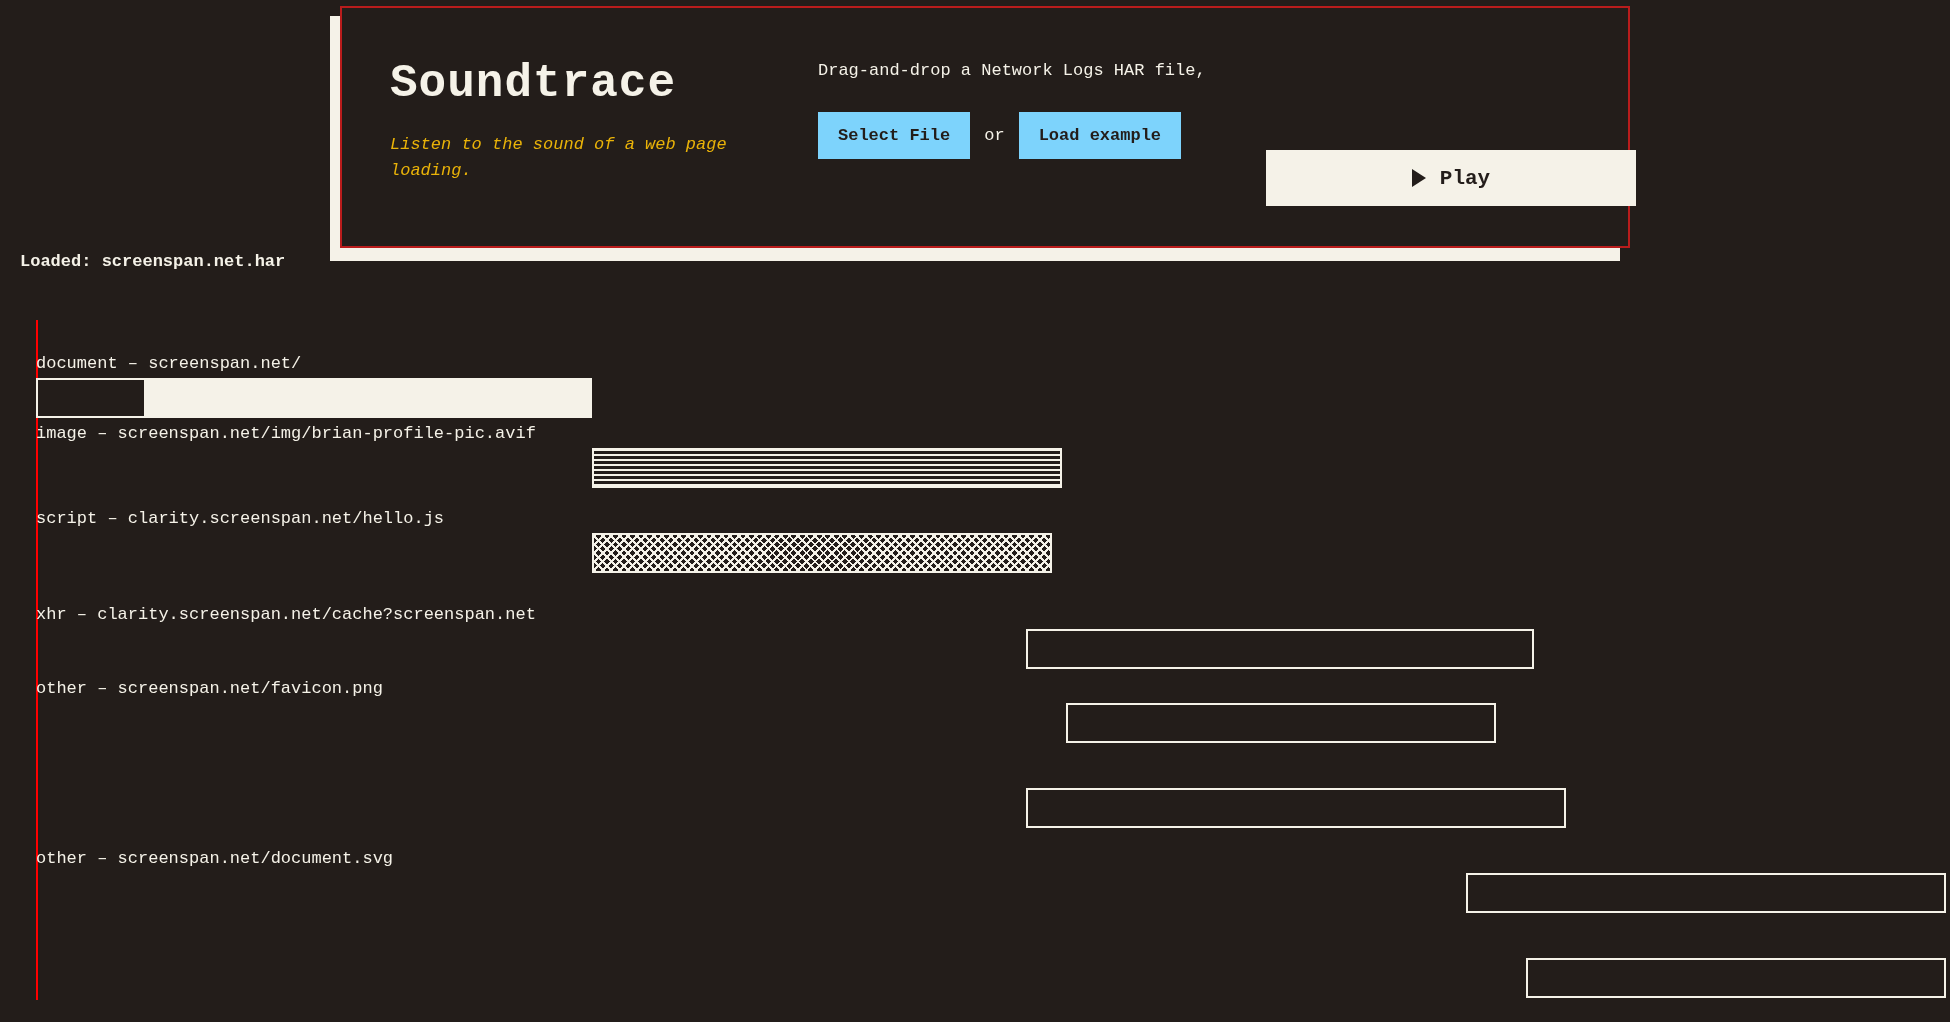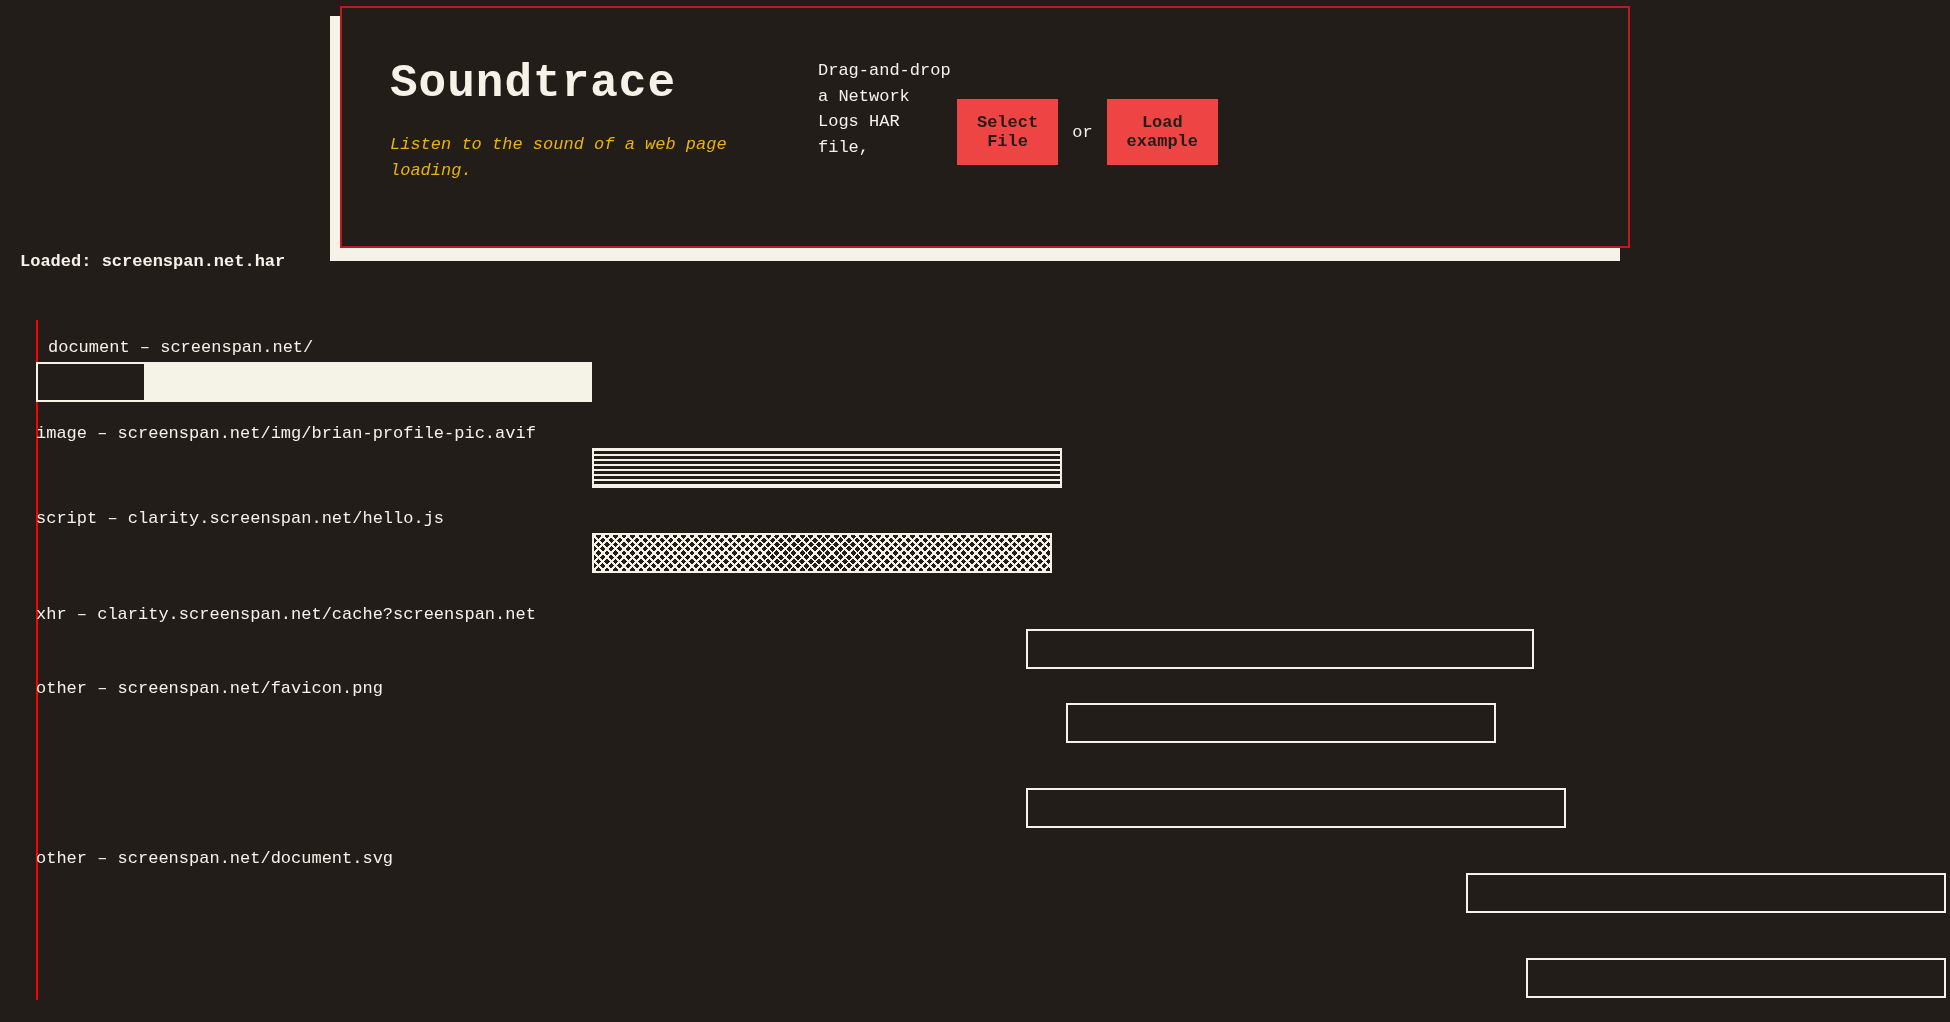--- a/index.html
+++ b/index.html
@@ -56,35 +56,35 @@
   }
   .tagline {
     font-size: 17px;
     line-height: 1.5;
     color: #eab308;
     font-style: italic;
   }
   .header-mid {
     flex: 0 0 400px;
     display: flex;
-    flex-direction: row;
+    flex-direction: column;
     justify-content: flex-start;
   }
   .instruction {
     font-size: 17px;
     line-height: 1.5;
     margin-bottom: 28px;
   }
   .button-row {
     display: flex;
     align-items: center;
     gap: 14px;
   }
   .btn {
-    background: #ef4444;
+    background: #7dd3fc;
     color: #231d1a;
     border: none;
     font-family: "Courier New", Courier, monospace;
     font-weight: bold;
     font-size: 17px;
     padding: 14px 20px;
     cursor: pointer;
   }
   .or-text {
     font-size: 17px;
@@ -194,30 +194,36 @@
       <p class="tagline">Listen to the sound of a web page loading.</p>
     </div>
     <div class="header-mid">
       <p class="instruction">Drag-and-drop a Network Logs HAR file,</p>
       <div class="button-row">
         <button class="btn">Select File</button>
         <span class="or-text">or</span>
         <button class="btn">Load example</button>
       </div>
     </div>
+    <div class="header-right">
+      <button class="play-btn">
+        <span class="play-icon"></span>
+        <span>Play</span>
+      </button>
+    </div>
   </div>
 </div>
 
 <div class="loaded-line">
   <span>Loaded: </span><span>screenspan.net.har</span>
 </div>
 
 <div class="timeline" id="timeline">
   <div class="redline"></div>
-<div class="entry" style="top: 18px; padding-left: 12px;">
+<div class="entry" style="top: 34px;">
       <div class="entry-label">document – screenspan.net/</div>
       <div class="bar-small-dark" style="left: 0px; width: 108px; top: 24px;"></div>
       <div class="bar bar-filled" style="left: 108px; width: 448px; top: 24px;"></div>
     </div>
     <div class="entry" style="top: 104px;">
       <div class="entry-label">image – screenspan.net/img/brian-profile-pic.avif</div>
       <div class="bar bar-hstripes" style="left: 556px; width: 470px; top: 24px;"></div>
     </div>
     <div class="entry" style="top: 189px;">
       <div class="entry-label">script – clarity.screenspan.net/hello.js</div>

